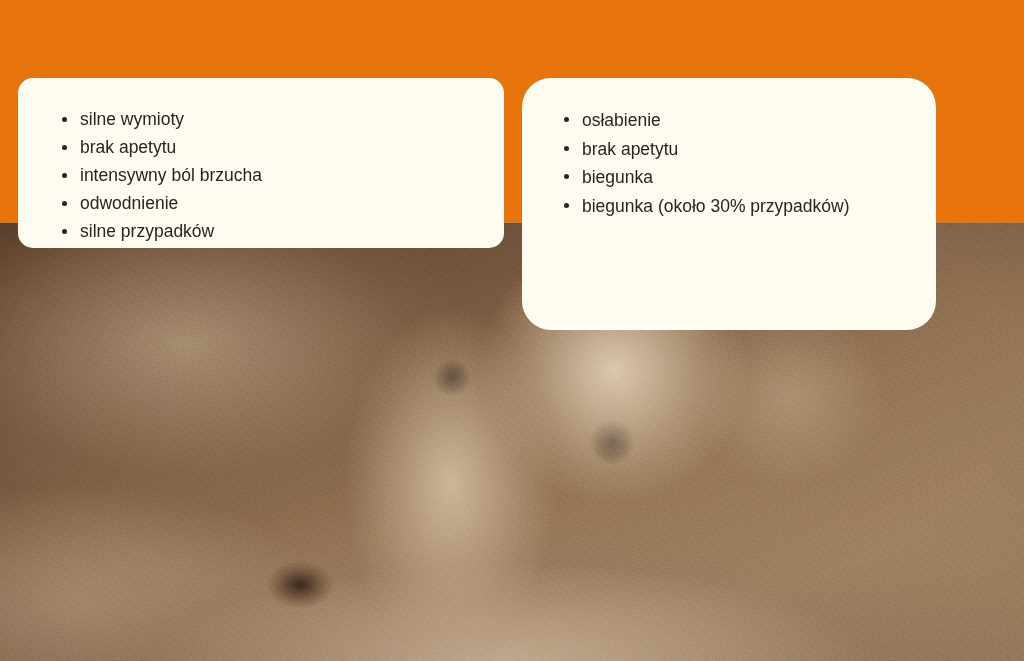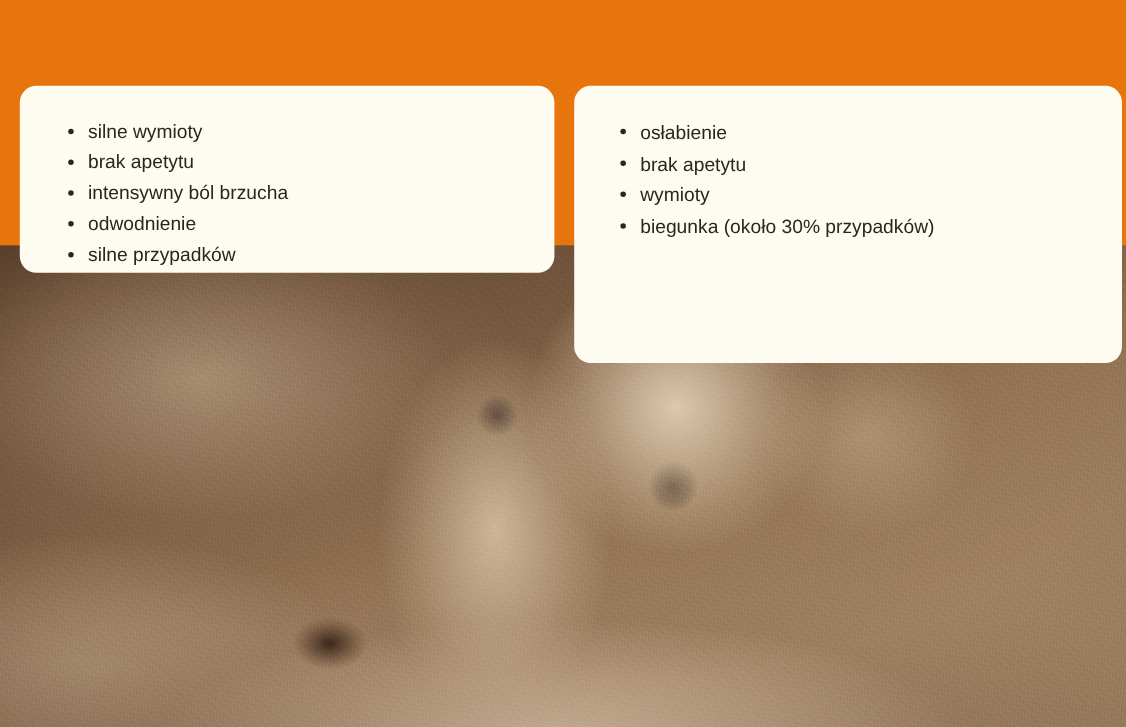--- a/index.html
+++ b/index.html
@@ -75,22 +75,23 @@
     position:absolute;
     background:#fefcf0;
     border-radius:15px;
     box-sizing:border-box;
   }
   .card.left{
     left:18px;top:78px;width:486px;height:170px;
     padding:17px 24px 14px 24px;
   }
   .card.right{
-    left:522px;top:78px;width:498px;height:252px;
+    left:522px;top:78px;width:414px;height:252px;
     padding:17px 22px 14px 22px;
+    border-radius:29px;
   }
 
   ul.symptoms{
     list-style:none;
     margin:12px;padding:0;
   }
   ul.symptoms li{
     position:relative;
     color:#2a2520;
     font-size:17.5px;
@@ -127,18 +128,18 @@
       <li>intensywny ból brzucha</li>
       <li>odwodnienie</li>
       <li>silne przypadków</li>
     </ul>
   </div>
 
   <div class="card right">
     <ul class="symptoms">
       <li>osłabienie</li>
       <li>brak apetytu</li>
-      <li>wymioty</li>
+      <li>biegunka</li>
       <li>biegunka (około 30% przypadków)</li>
     </ul>
   </div>
 
 </div>
 
 </body></html>

